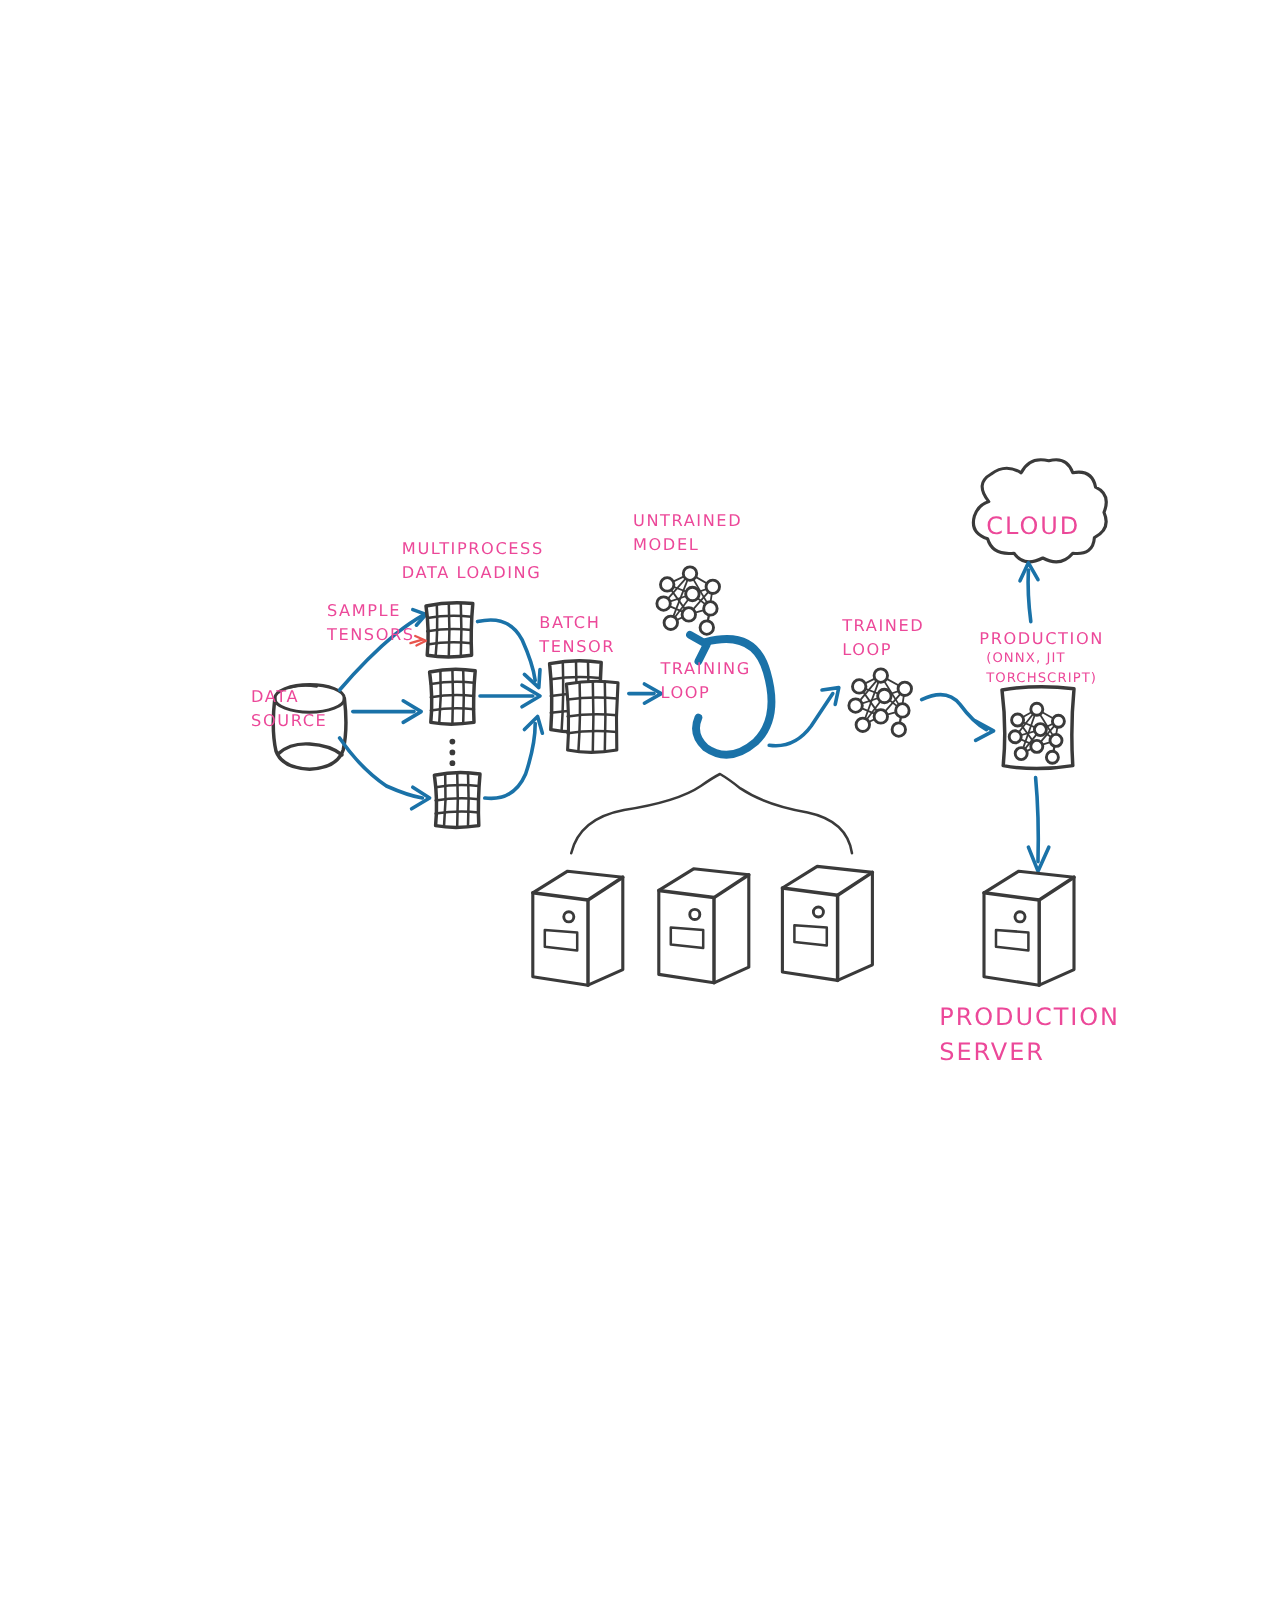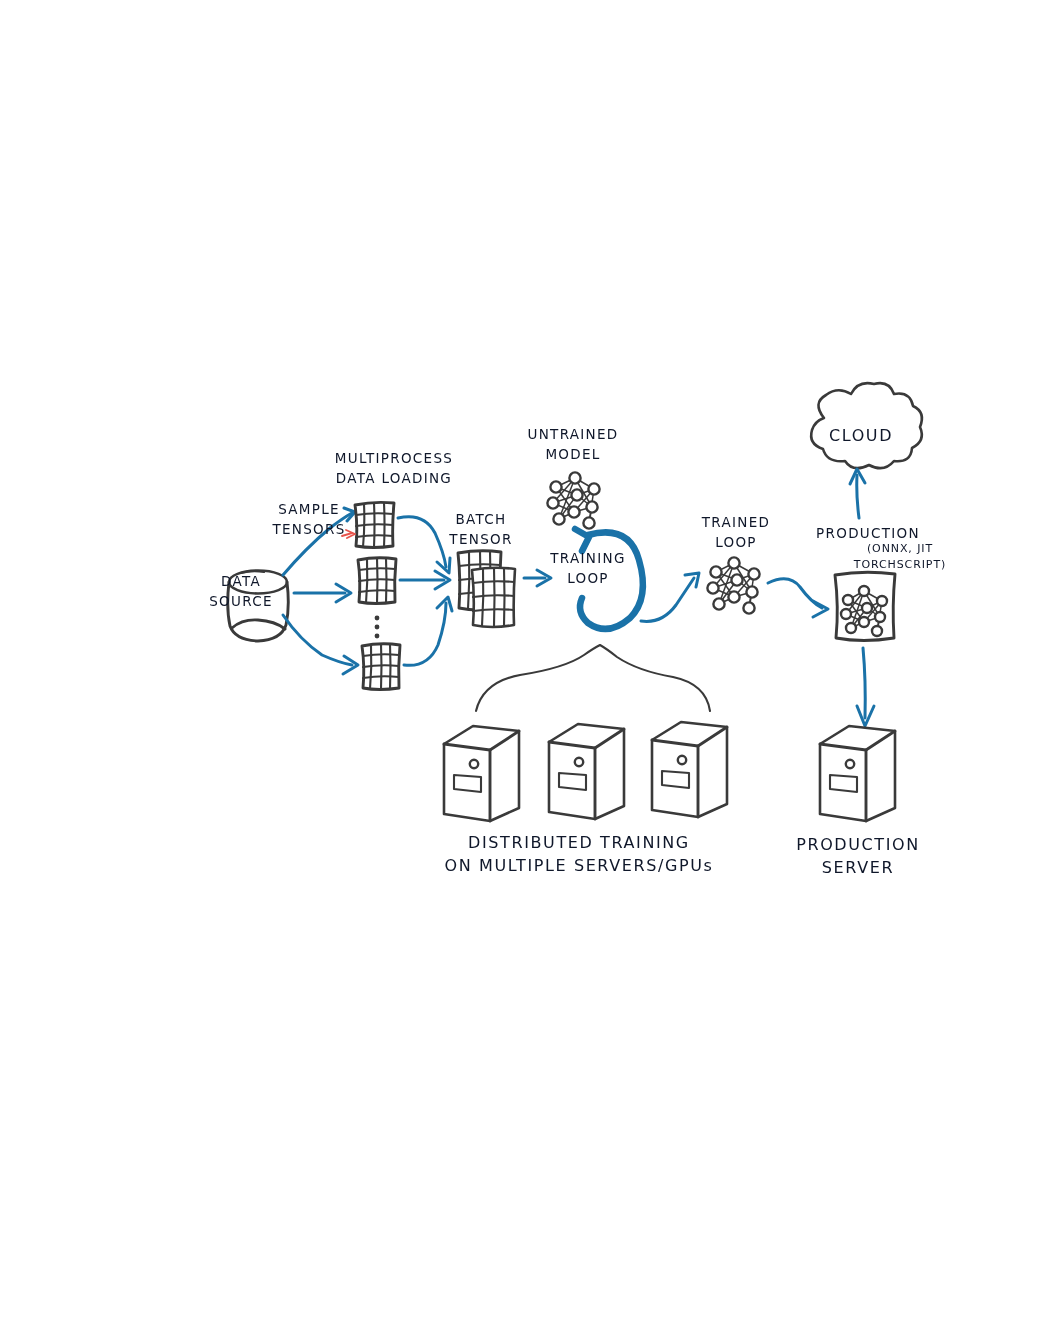--- a/index.html
+++ b/index.html
@@ -74,38 +74,37 @@
     stroke: #3a3a3a;
     stroke-width: 2.4;
   }
   .node-link {
     fill: none;
     stroke: #3a3a3a;
     stroke-width: 1.5;
   }
   .label {
     position: absolute;
-    color: #0f172a;
+    color: #ec4899;
     font-family: "DejaVu Sans", sans-serif;
     font-size: 13.5px;
     letter-spacing: 1.3px;
     line-height: 1.45;
-    text-align: center;
+    text-align: left;
     white-space: pre;
     font-weight: 400;
     transform: translateX(-50%);
   }
   .label.big {
-    font-size: 16px;
+    font-size: 20px;
     letter-spacing: 1.6px;
   }
   .label.small {
     font-size: 11px;
     letter-spacing: 0.9px;
-    margin-left: 32px;
   }
 </style>
 </head>
 <body>
 
 <div id="diagram-root">
 
   <svg id="canvas" viewBox="0 0 1062 1332">
 
     <g>
@@ -412,19 +411,17 @@
   <div class="label" style="left:736px; top:513px;">TRAINED
 LOOP</div>
 
   <div class="label" style="left:868px; top:524px;">PRODUCTION</div>
 
   <div class="label small" style="left:868px; top:541px;">(ONNX, JIT
 TORCHSCRIPT)</div>
 
   <div class="label big" style="left:861px; top:424px;">CLOUD</div>
 
-  <div class="label big" style="left:579px; top:831px;">DISTRIBUTED TRAINING
-ON MULTIPLE SERVERS/GPUs</div>
 
   <div class="label big" style="left:858px; top:833px;">PRODUCTION
 SERVER</div>
 
 </div>
 
 </body></html>

